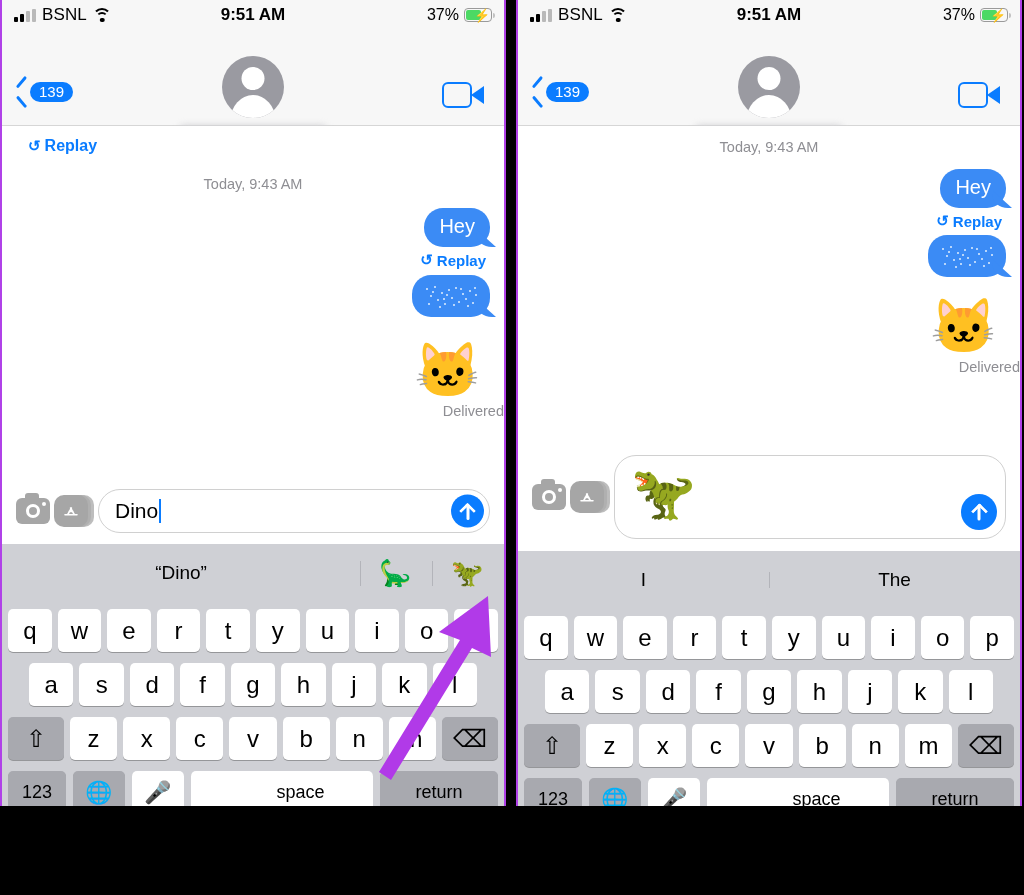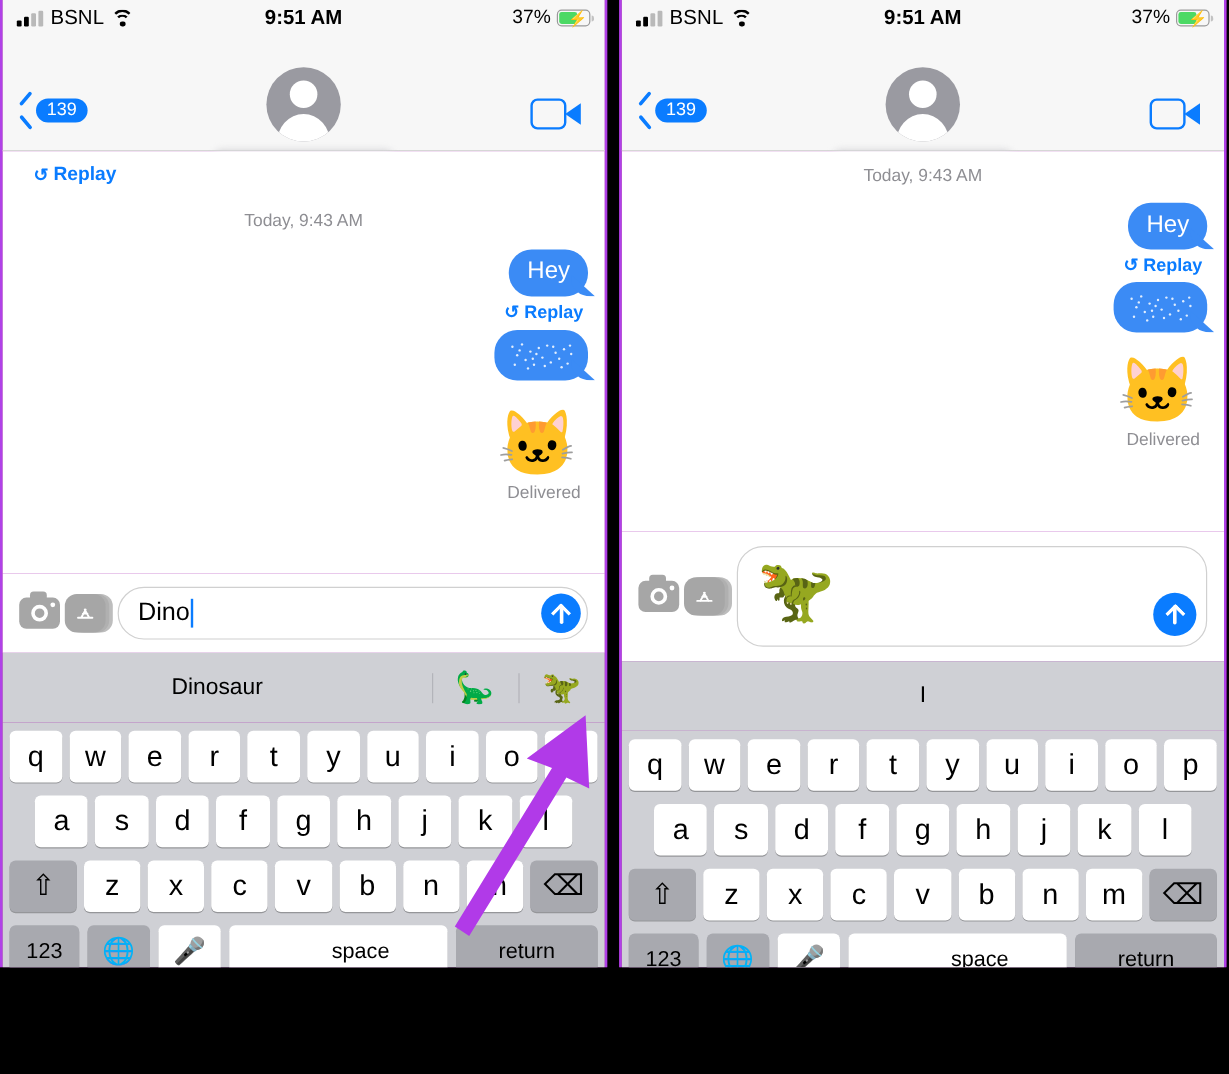--- a/index.html
+++ b/index.html
@@ -179,21 +179,21 @@
 
   .msg-replay {
     display: flex; justify-content: flex-end; align-items: center; gap: 4px;
     padding-right: 18px; margin-top: 4px;
     color: #0a7cff; font-size: 15px; font-weight: 600; cursor: pointer;
   }
   .cat {
     text-align: right; padding-right: 22px; font-size: 54px; line-height: 1;
   }
   .delivered {
-    text-align: right; padding-right: 20px;
+    text-align: right; 
     color: #8e8e93; font-size: 14.5px; margin-top: 6px;
   }
 
   
   .inputbar {
     display: flex; align-items: center; gap: 4px;
     padding: 0 14px; background: #fff;
   }
   .panel.left .inputbar { height: 66px; }
   .panel.right .inputbar { height: 108px; }
@@ -428,21 +428,21 @@
             <span>Dino</span>
             <span class="caret"></span>
           </span>
         <div class="send">
             <div class="arr"></div>
           </div>
       </div>
     </div>
 
     <div class="suggest">
-      <div class="sug">Dinosaur</div>
+      <div class="sug">“Dino”</div>
       <div class="sug emoji">🦕</div>
       <div class="sug emoji">🦖</div>
     </div>
 
     <div class="keyboard">
       <div class="krow r1">
         <div class="key">q</div>
         <div class="key">w</div>
         <div class="key">e</div>
         <div class="key">r</div>
@@ -595,20 +595,21 @@
       <div class="field">
         <span class="trex-sticker">🦖</span>
         <div class="send">
             <div class="arr"></div>
           </div>
       </div>
     </div>
 
     <div class="suggest">
       <div class="sug">I</div>
+      <div class="sug">The</div>
     </div>
 
     <div class="keyboard">
       <div class="krow r1">
         <div class="key">q</div>
         <div class="key">w</div>
         <div class="key">e</div>
         <div class="key">r</div>
         <div class="key">t</div>
         <div class="key">y</div>

